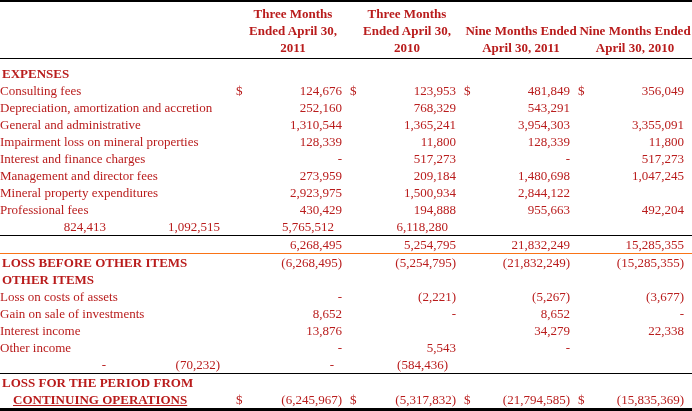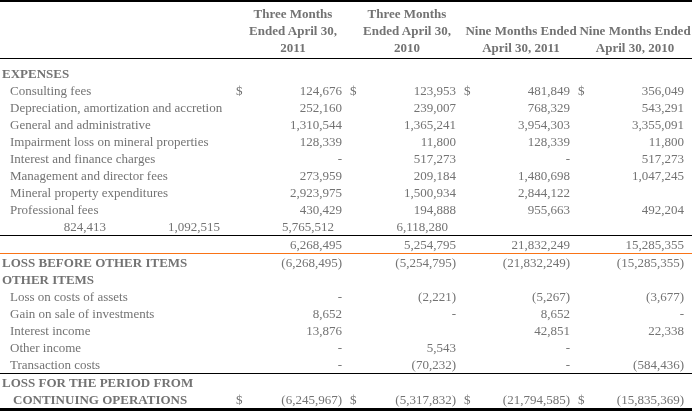--- a/index.html
+++ b/index.html
@@ -6,21 +6,21 @@
     margin: 0;
     padding: 0;
     background: #ffffff;
   }
   .doc {
     width: 692px;
     height: 411px;
     box-sizing: border-box;
     overflow: hidden;
     background: #ffffff;
-    color: #737373;
+    color: #b91c1c;
     font-family: "Liberation Serif", "DejaVu Serif", serif;
     font-size: 13px;
     border-top: 2px solid #000000;
     border-bottom: 3px solid #000000;
   }
   .thead {
     display: flex;
     border-bottom: 1px solid #000000;
     padding: 3px 0 2px 0;
   }
@@ -38,29 +38,28 @@
     display: flex;
     height: 17px;
     line-height: 17px;
     white-space: nowrap;
     align-items: center;
   }
   .row .label {
     width: 236px;
     flex: 0 0 236px;
     box-sizing: border-box;
-    padding-left: 10px;
     overflow: hidden;
   }
   .row.section .label,
   .row.bold .label {
     font-weight: bold;
     padding-left: 2px;
   }
-  .row.indent .label { padding-left: 13px; }
+  .row.indent .label { padding-left: 13px; text-decoration: underline; }
   .group {
     width: 114px;
     flex: 0 0 114px;
     display: flex;
     box-sizing: border-box;
   }
   .cur { width: 16px; flex: 0 0 16px; }
   .val { flex: 1; text-align: right; padding-right: 8px; }
   .row.subtotal {
     border-top: 1px solid #000000;
@@ -135,24 +134,20 @@
     </div>
   </div>
       <div class="row item">
     <div class="label">Depreciation, amortization and accretion</div>
     <div class="group">
       <span class="cur"></span>
       <span class="val">252,160</span>
     </div>
     <div class="group">
       <span class="cur"></span>
-      <span class="val">239,007</span>
-    </div>
-    <div class="group">
-      <span class="cur"></span>
       <span class="val">768,329</span>
     </div>
     <div class="group">
       <span class="cur"></span>
       <span class="val">543,291</span>
     </div>
   </div>
       <div class="row item">
     <div class="label">General and administrative</div>
     <div class="group">
@@ -380,21 +375,21 @@
     <div class="label">Interest income</div>
     <div class="group">
       <span class="cur"></span>
       <span class="val">13,876</span>
     </div>
     <div class="group">
       <span class="cur"></span>
     </div>
     <div class="group">
       <span class="cur"></span>
-      <span class="val">42,851</span>
+      <span class="val">34,279</span>
     </div>
     <div class="group">
       <span class="cur"></span>
       <span class="val">22,338</span>
     </div>
   </div>
       <div class="row item">
     <div class="label">Other income</div>
     <div class="group">
       <span class="cur"></span>
@@ -406,21 +401,20 @@
     </div>
     <div class="group">
       <span class="cur"></span>
       <span class="val">-</span>
     </div>
     <div class="group">
       <span class="cur"></span>
     </div>
   </div>
       <div class="row item line-below">
-    <div class="label">Transaction costs</div>
     <div class="group">
       <span class="cur"></span>
       <span class="val">-</span>
     </div>
     <div class="group">
       <span class="cur"></span>
       <span class="val">(70,232)</span>
     </div>
     <div class="group">
       <span class="cur"></span>

